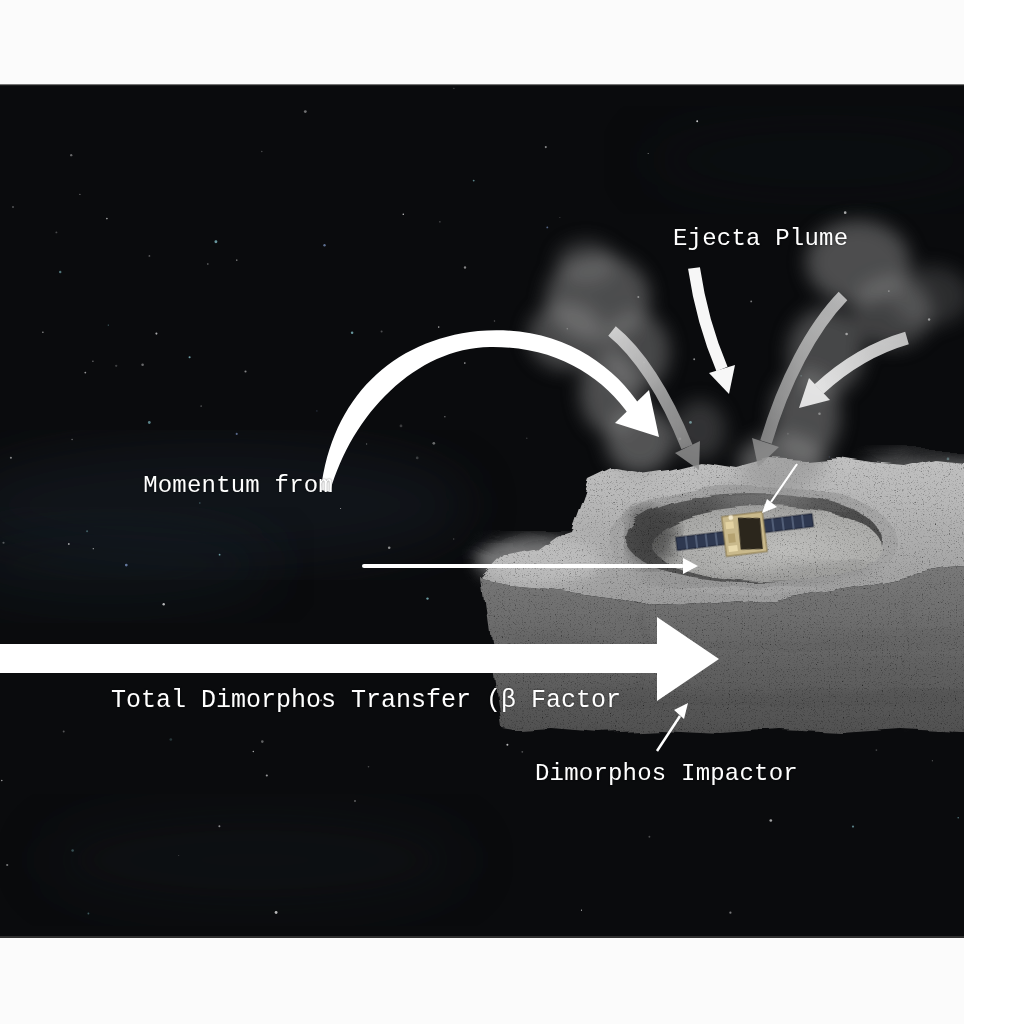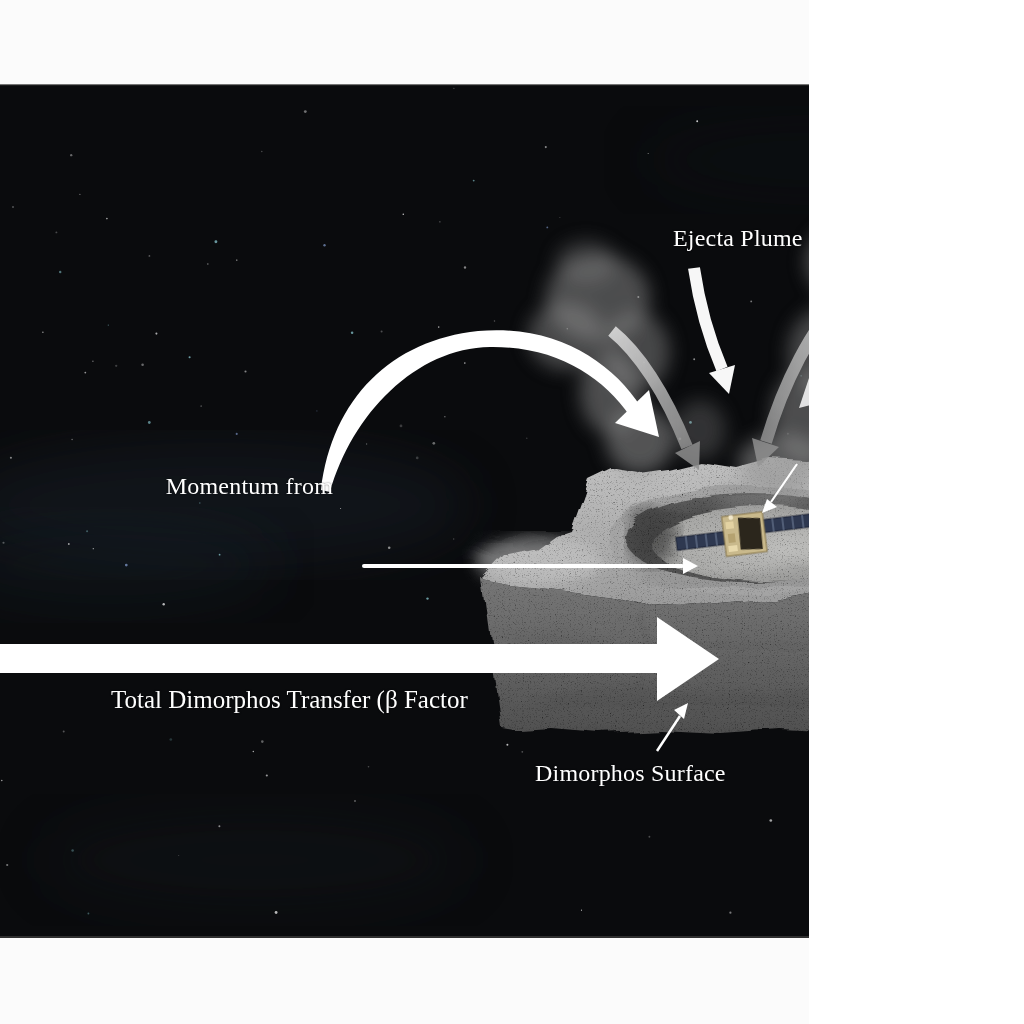--- a/index.html
+++ b/index.html
@@ -1,18 +1,18 @@
 <!DOCTYPE html>
 <html><head>
 <meta charset="utf-8">
 <style>
   html,body{margin:0;padding:0;background:#ffffff;}
   .stage{
-    position:relative;width:809px;height:1024px;overflow:hidden;
-    background:#fbfbfb;font-family:Liberation Serif, serif;
+    position:relative;width:964px;height:1024px;overflow:hidden;
+    background:#fbfbfb;font-family:Liberation Mono, monospace;
   }
   .scene-svg{position:absolute;left:0;top:0;width:1024px;height:1024px;display:block;}
   .lbl{
     position:absolute;color:#ffffff;font-weight:400;
     white-space:nowrap;letter-spacing:0.2px;
     text-shadow:0 0 2px rgba(0,0,0,0.55);
   }
   .lbl-24{font-size:24px;}
   .lbl-25{font-size:25px;letter-spacing:0px;}
   .lbl-center{text-align:right;white-space:normal;line-height:28px;}
@@ -342,15 +342,15 @@
   <div class="lbl lbl-24" style="left: 673px; top: 225px; color: rgb(255, 255, 255);">Ejecta Plume</div>
 
 
   <div class="lbl lbl-24 lbl-center" style="left: 93px; top: 472px; width: 240px; color: rgb(255, 255, 255);">
     <div>Momentum from</div>
   </div>
 
 
   <div class="lbl lbl-25" style="left: 111px; top: 686px; color: rgb(255, 255, 255);">Total Dimorphos Transfer (β Factor</div>
 
-  <div class="lbl lbl-24" style="left: 535px; top: 760px; color: rgb(255, 255, 255);">Dimorphos Surface</div>
+  <div class="lbl lbl-24" style="left: 535px; top: 760px; color: rgb(255, 255, 255);">Dimorphos Impactor</div>
 
 </div>
 
 </body></html>

